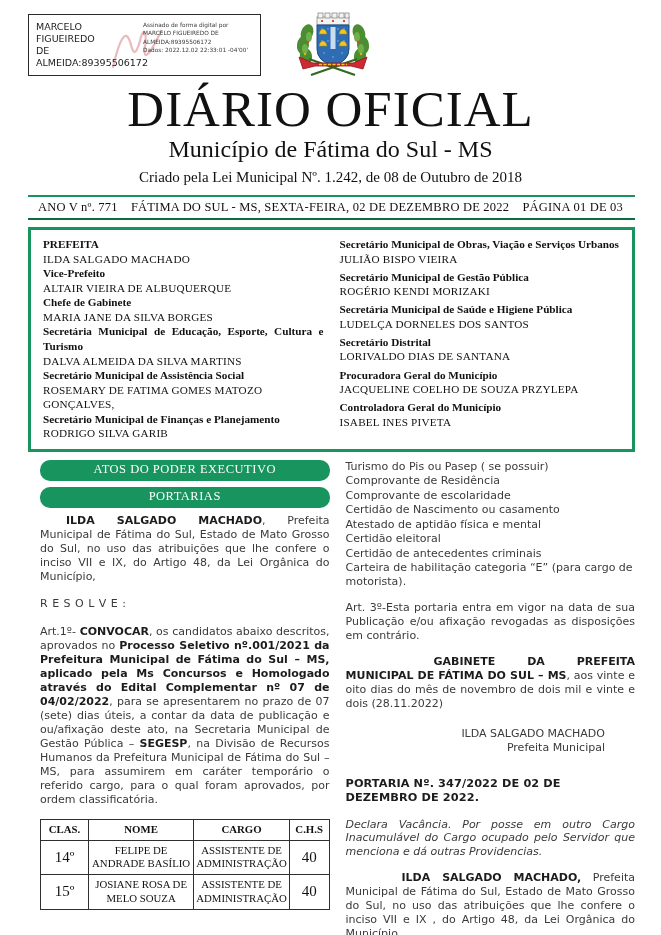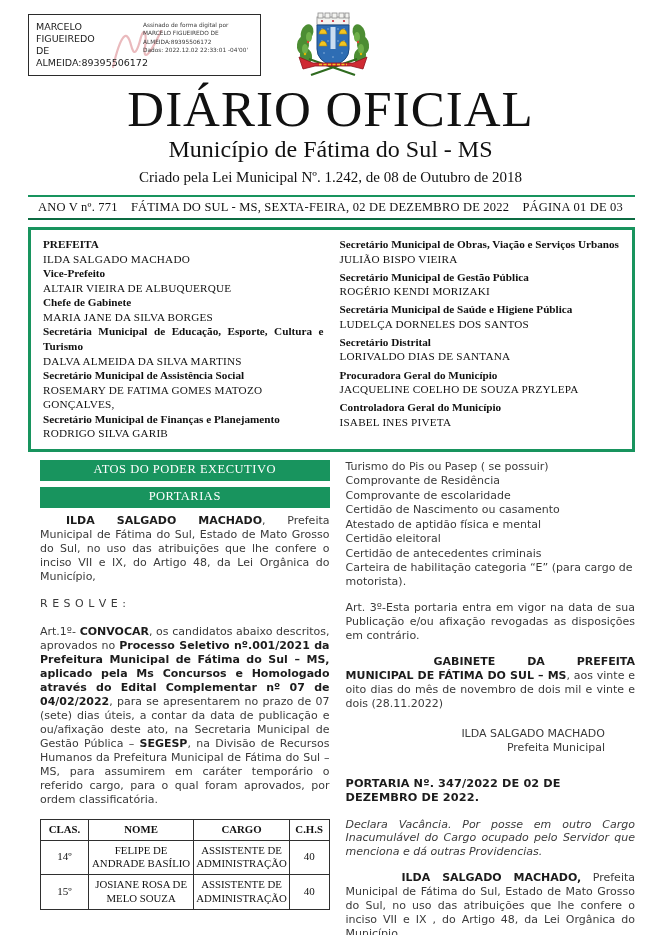--- a/index.html
+++ b/index.html
@@ -52,37 +52,37 @@
   .off-col.right .off-entry { margin-bottom:3.5px; }
   .off-role { font-weight:bold; text-align:justify; }
   .off-name { letter-spacing:.2px; }
 
   
   .columns { display:flex; gap:16px; margin:8px 26px 0 40px; }
   .col { flex:1; min-width:0; font-size:11px; line-height:1.27; }
   .banner {
     background:#18945e; color:#fff; text-align:center;
     font-family:"Liberation Serif", serif; font-size:12.5px; letter-spacing:.5px;
-    padding:2px 0 3px 0; margin-bottom:6px;
+    padding:2px 0 3px 0; margin-bottom:6px;border-radius:10px;
   }
   .h-bold { font-weight:bold; color:#1c1c1c; font-size:11.3px; letter-spacing:.1px; margin:8px 0 12px 0; }
   p.body { text-align:justify; margin-bottom:12px; }
   p.indent { text-indent:26px; }
   .b { font-weight:bold; color:#1c1c1c; }
   .resolve { margin:14px 0 14px 0; letter-spacing:.5px; }
 
   table.conv {
     border-collapse:collapse; width:100%; margin:10px 0 12px 0;
     font-family:"Liberation Serif", serif; font-size:10.8px; color:#111;
   }
   table.conv th, table.conv td {
     border:1.3px solid #2f2f2f; text-align:center; vertical-align:middle; padding:3px 2px;
   }
   table.conv th { font-weight:bold; }
-  table.conv td.num { font-size:11px; }
+  table.conv td.num { font-size:15px; }
   .c-clas{width:17%}.c-nome{width:38%}.c-cargo{width:31%}.c-chs{width:14%}
 
   .doclist div { margin-bottom:.5px; }
   .gab { text-indent:88px; }
   .sig-block { text-align:right; padding-right:30px; margin:16px 0 22px 0; color:#3a3a3a; }
   .em { font-style:italic; }
 </style>
 </head>
 <body>
 

